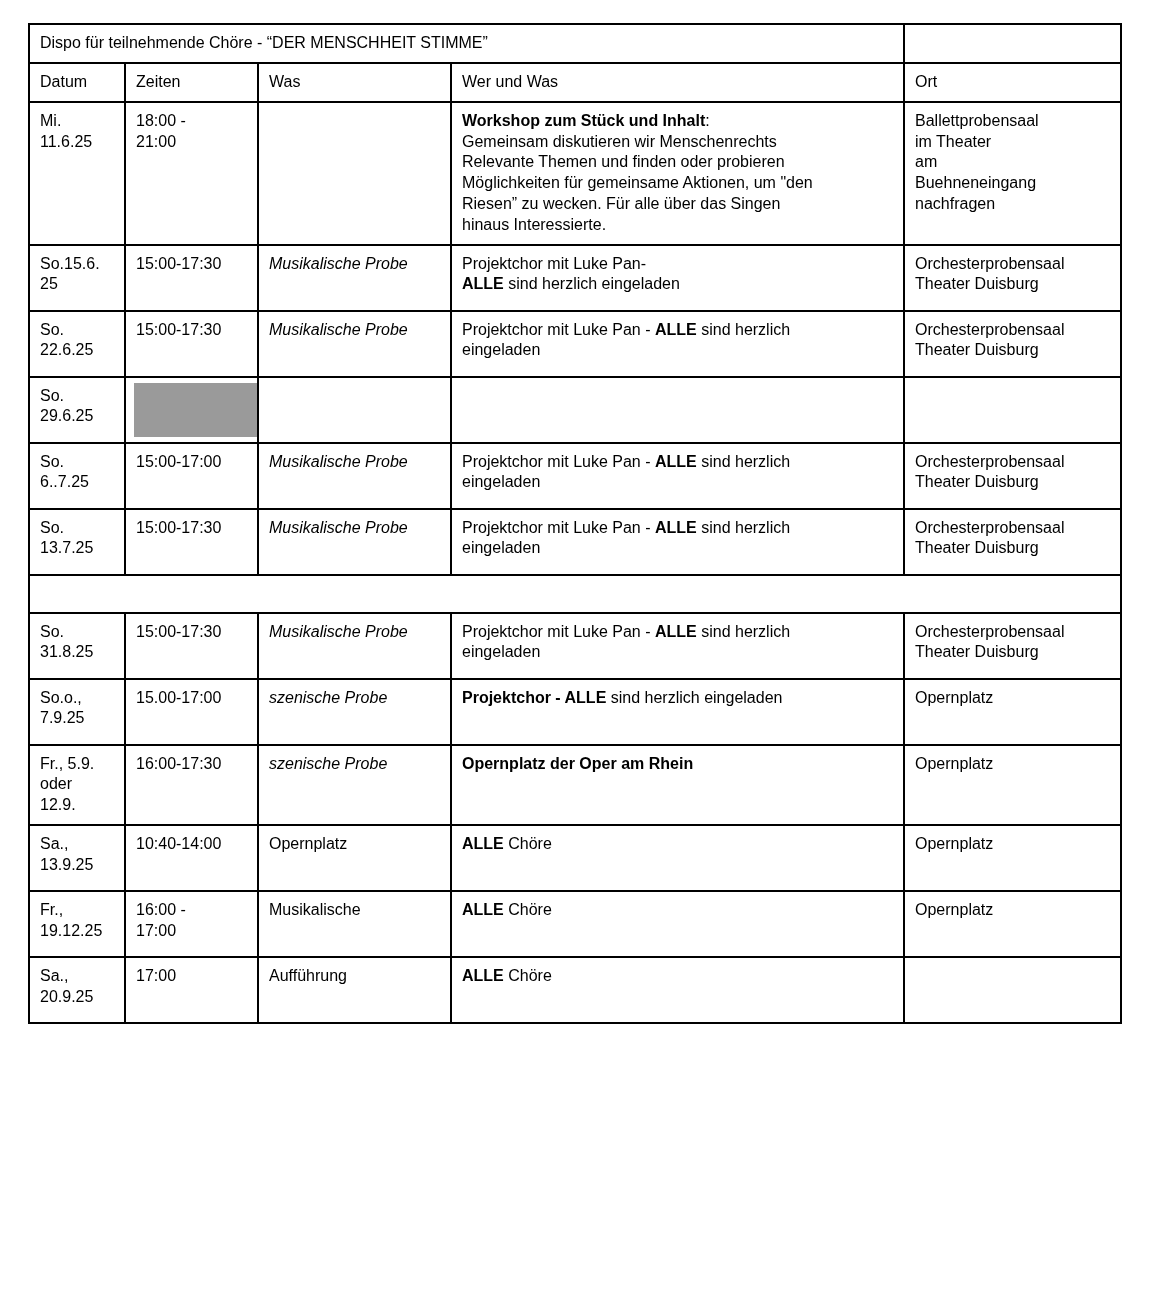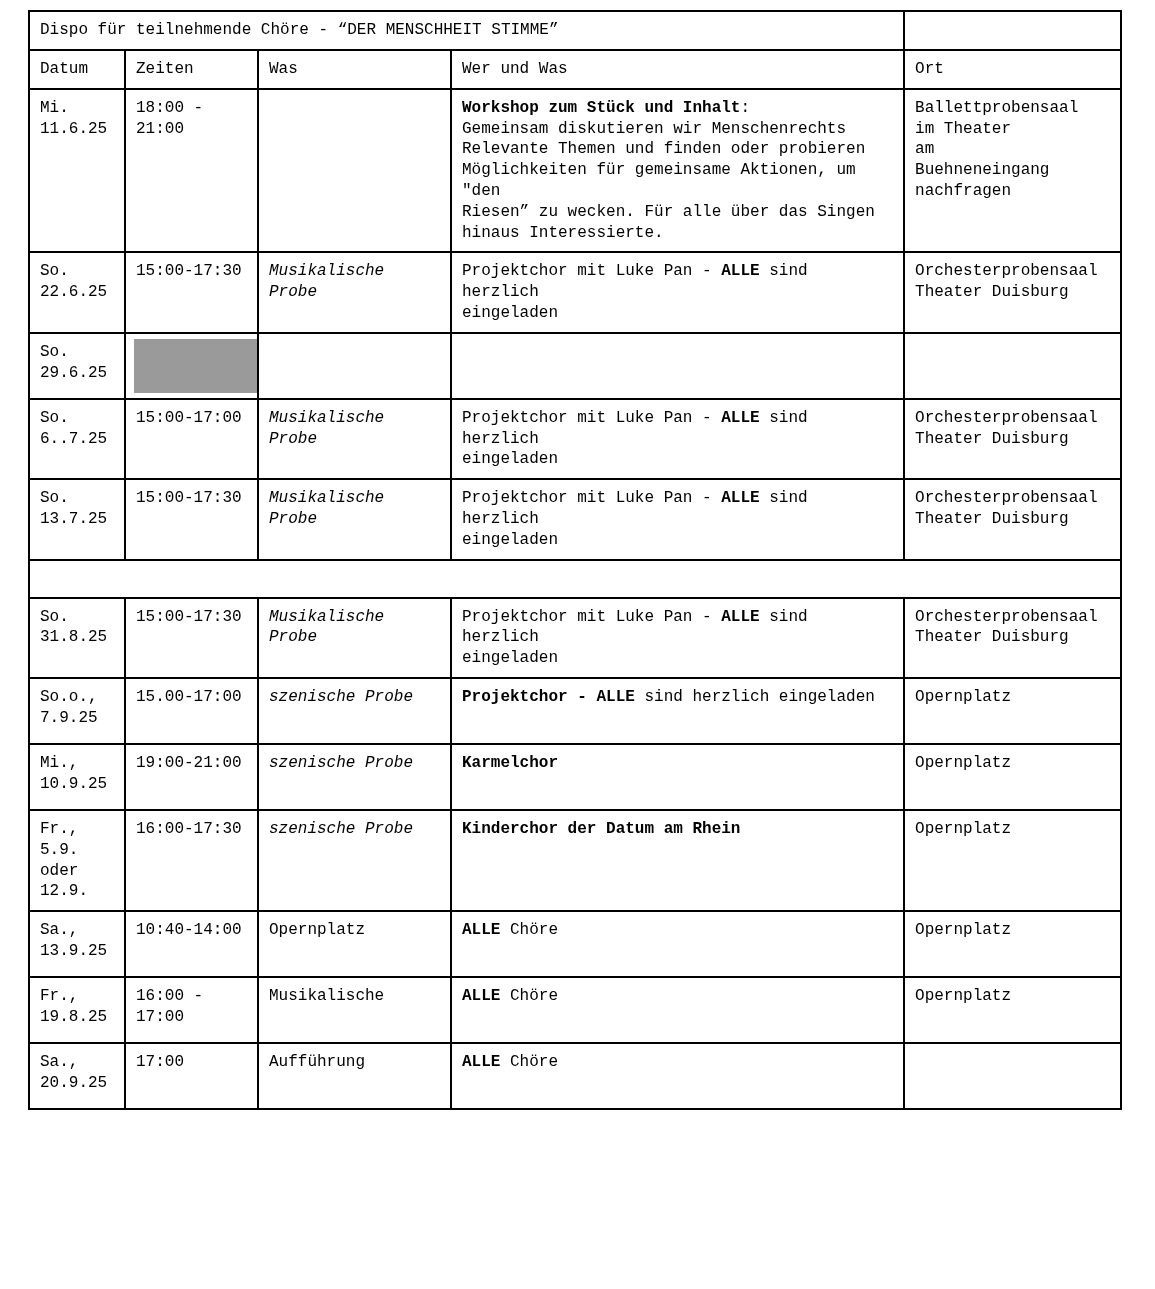--- a/index.html
+++ b/index.html
@@ -12,25 +12,24 @@
   .page {
     position: relative;
     width: 1155px;
     height: 1289px;
     background: #ffffff;
     overflow: hidden;
   }
   table.schedule {
     position: absolute;
     left: 28px;
-    top: 10px;
+    top: 23px;
     width: 1092px;
     border-collapse: collapse;
     table-layout: fixed;
-    font-family: Liberation Mono, monospace;
   }
   table.schedule td {
     border: 2px solid #000000;
     vertical-align: top;
     text-align: left;
     padding: 8px 10px;
     font-size: 16px;
     line-height: 1.3;
     font-weight: normal;
     overflow: hidden;
@@ -114,20 +113,30 @@
 Möglichkeiten für gemeinsame Aktionen, um "den
 Riesen” zu wecken. Für alle über das Singen
 hinaus Interessierte.</span></td>
           <td class="data-cell ort-large">Ballettprobensaal
 im Theater
 am
 Buehneneingang
 nachfragen</td>
         </tr>
         <tr>
+          <td class="data-cell">So.15.6.
+25</td>
+          <td class="data-cell">15:00-17:30</td>
+          <td class="data-cell italic">Musikalische Probe</td>
+          <td class="data-cell"><span>Projektchor mit Luke Pan-
+</span><span class="bold">ALLE</span><span> sind herzlich eingeladen</span></td>
+          <td class="data-cell">Orchesterprobensaal
+Theater Duisburg</td>
+        </tr>
+        <tr>
           <td class="data-cell">So.
 22.6.25</td>
           <td class="data-cell">15:00-17:30</td>
           <td class="data-cell italic">Musikalische Probe</td>
           <td class="data-cell"><span>Projektchor mit Luke Pan - </span><span class="bold">ALLE</span><span> sind herzlich
 eingeladen</span></td>
           <td class="data-cell">Orchesterprobensaal
 Theater Duisburg</td>
         </tr>
         <tr>
@@ -173,47 +182,39 @@
         </tr>
         <tr>
           <td class="data-cell">So.o.,
 7.9.25</td>
           <td class="data-cell">15.00-17:00</td>
           <td class="data-cell italic">szenische Probe</td>
           <td class="data-cell"><span class="bold">Projektchor - ALLE</span><span> sind herzlich eingeladen</span></td>
           <td class="data-cell">Opernplatz</td>
         </tr>
         <tr>
-          <td class="data-cell">Mi.,
-10.9.25</td>
-          <td class="data-cell">19:00-21:00</td>
-          <td class="data-cell italic">szenische Probe</td>
-          <td class="data-cell"><span class="bold">Karmelchor</span></td>
-          <td class="data-cell bold">Opernplatz</td>
-        </tr>
-        <tr>
           <td class="data-cell">Fr., 5.9.
 oder
 12.9.</td>
           <td class="data-cell">16:00-17:30</td>
           <td class="data-cell italic">szenische Probe</td>
-          <td class="data-cell"><span class="bold">Kinderchor der Datum am Rhein</span></td>
+          <td class="data-cell"><span class="bold">Opernplatz der Oper am Rhein</span></td>
           <td class="data-cell bold">Opernplatz</td>
         </tr>
         <tr>
           <td class="data-cell">Sa.,
 13.9.25</td>
           <td class="data-cell">10:40-14:00</td>
           <td class="data-cell bold">Opernplatz</td>
           <td class="data-cell"><span class="bold">ALLE</span><span> Chöre</span></td>
           <td class="data-cell bold">Opernplatz</td>
         </tr>
         <tr>
           <td class="data-cell">Fr.,
-19.8.25</td>
+19.12.25</td>
           <td class="data-cell">16:00 -
 17:00</td>
           <td class="data-cell bold">Musikalische</td>
           <td class="data-cell"><span class="bold">ALLE</span><span> Chöre</span></td>
           <td class="data-cell bold">Opernplatz</td>
         </tr>
         <tr>
           <td class="data-cell">Sa.,
 20.9.25</td>
           <td class="data-cell">17:00</td>

